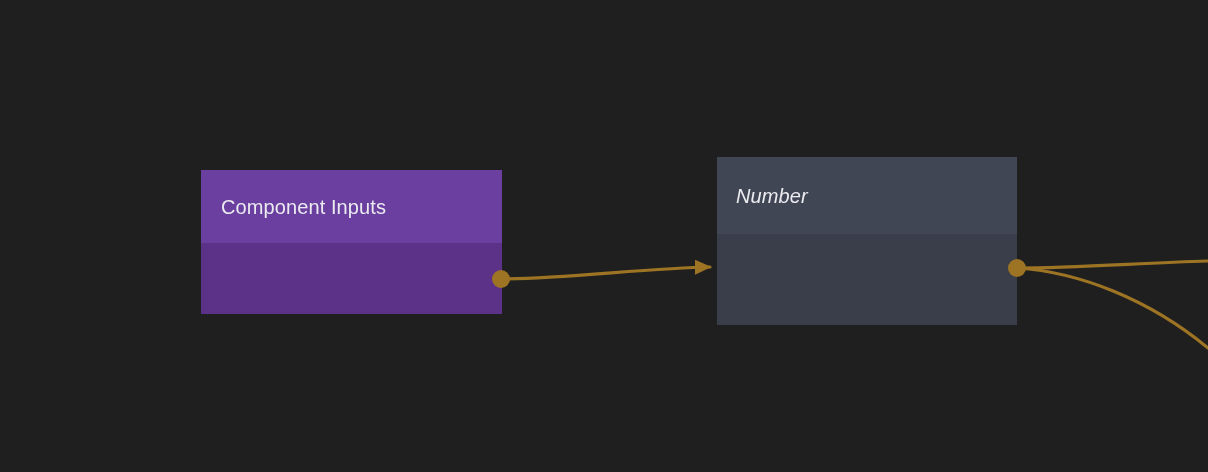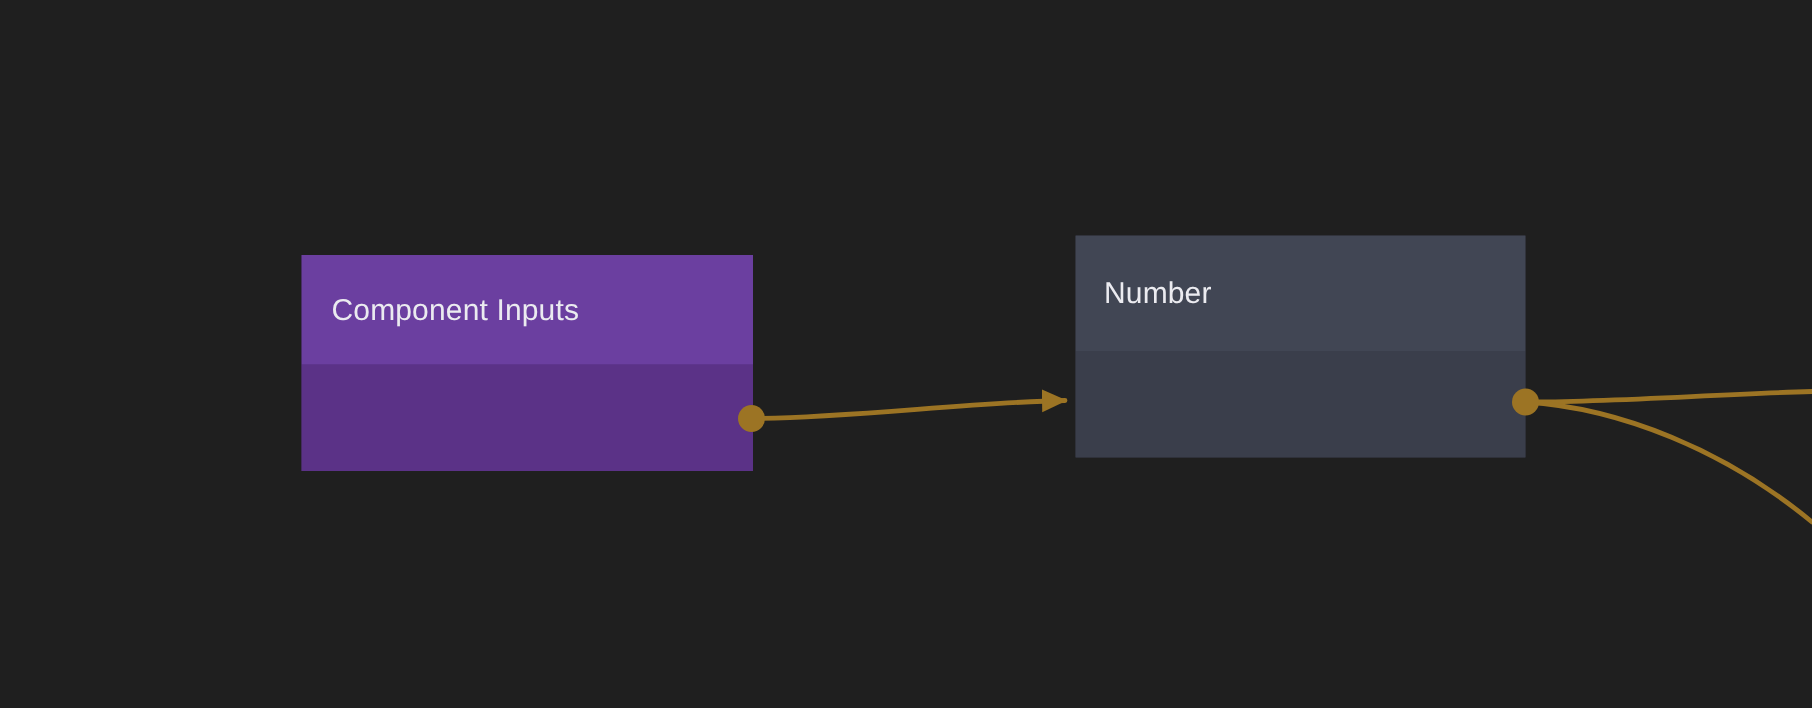--- a/index.html
+++ b/index.html
@@ -65,22 +65,23 @@
   }
   #node-component-inputs .node-body {
     background: #5b3287;
   }
 
   
   #node-number {
     left: 717px;
     top: 157px;
     width: 300px;
-    height: 148px;
+    height: 168px;
     background: #3a3e4b;
+    font-style: italic;
   }
   #node-number .node-header {
     height: 77px;
     padding-left: 19px;
     background: #414654;
   }
   #node-number .node-body {
     background: #3a3e4b;
   }
 

